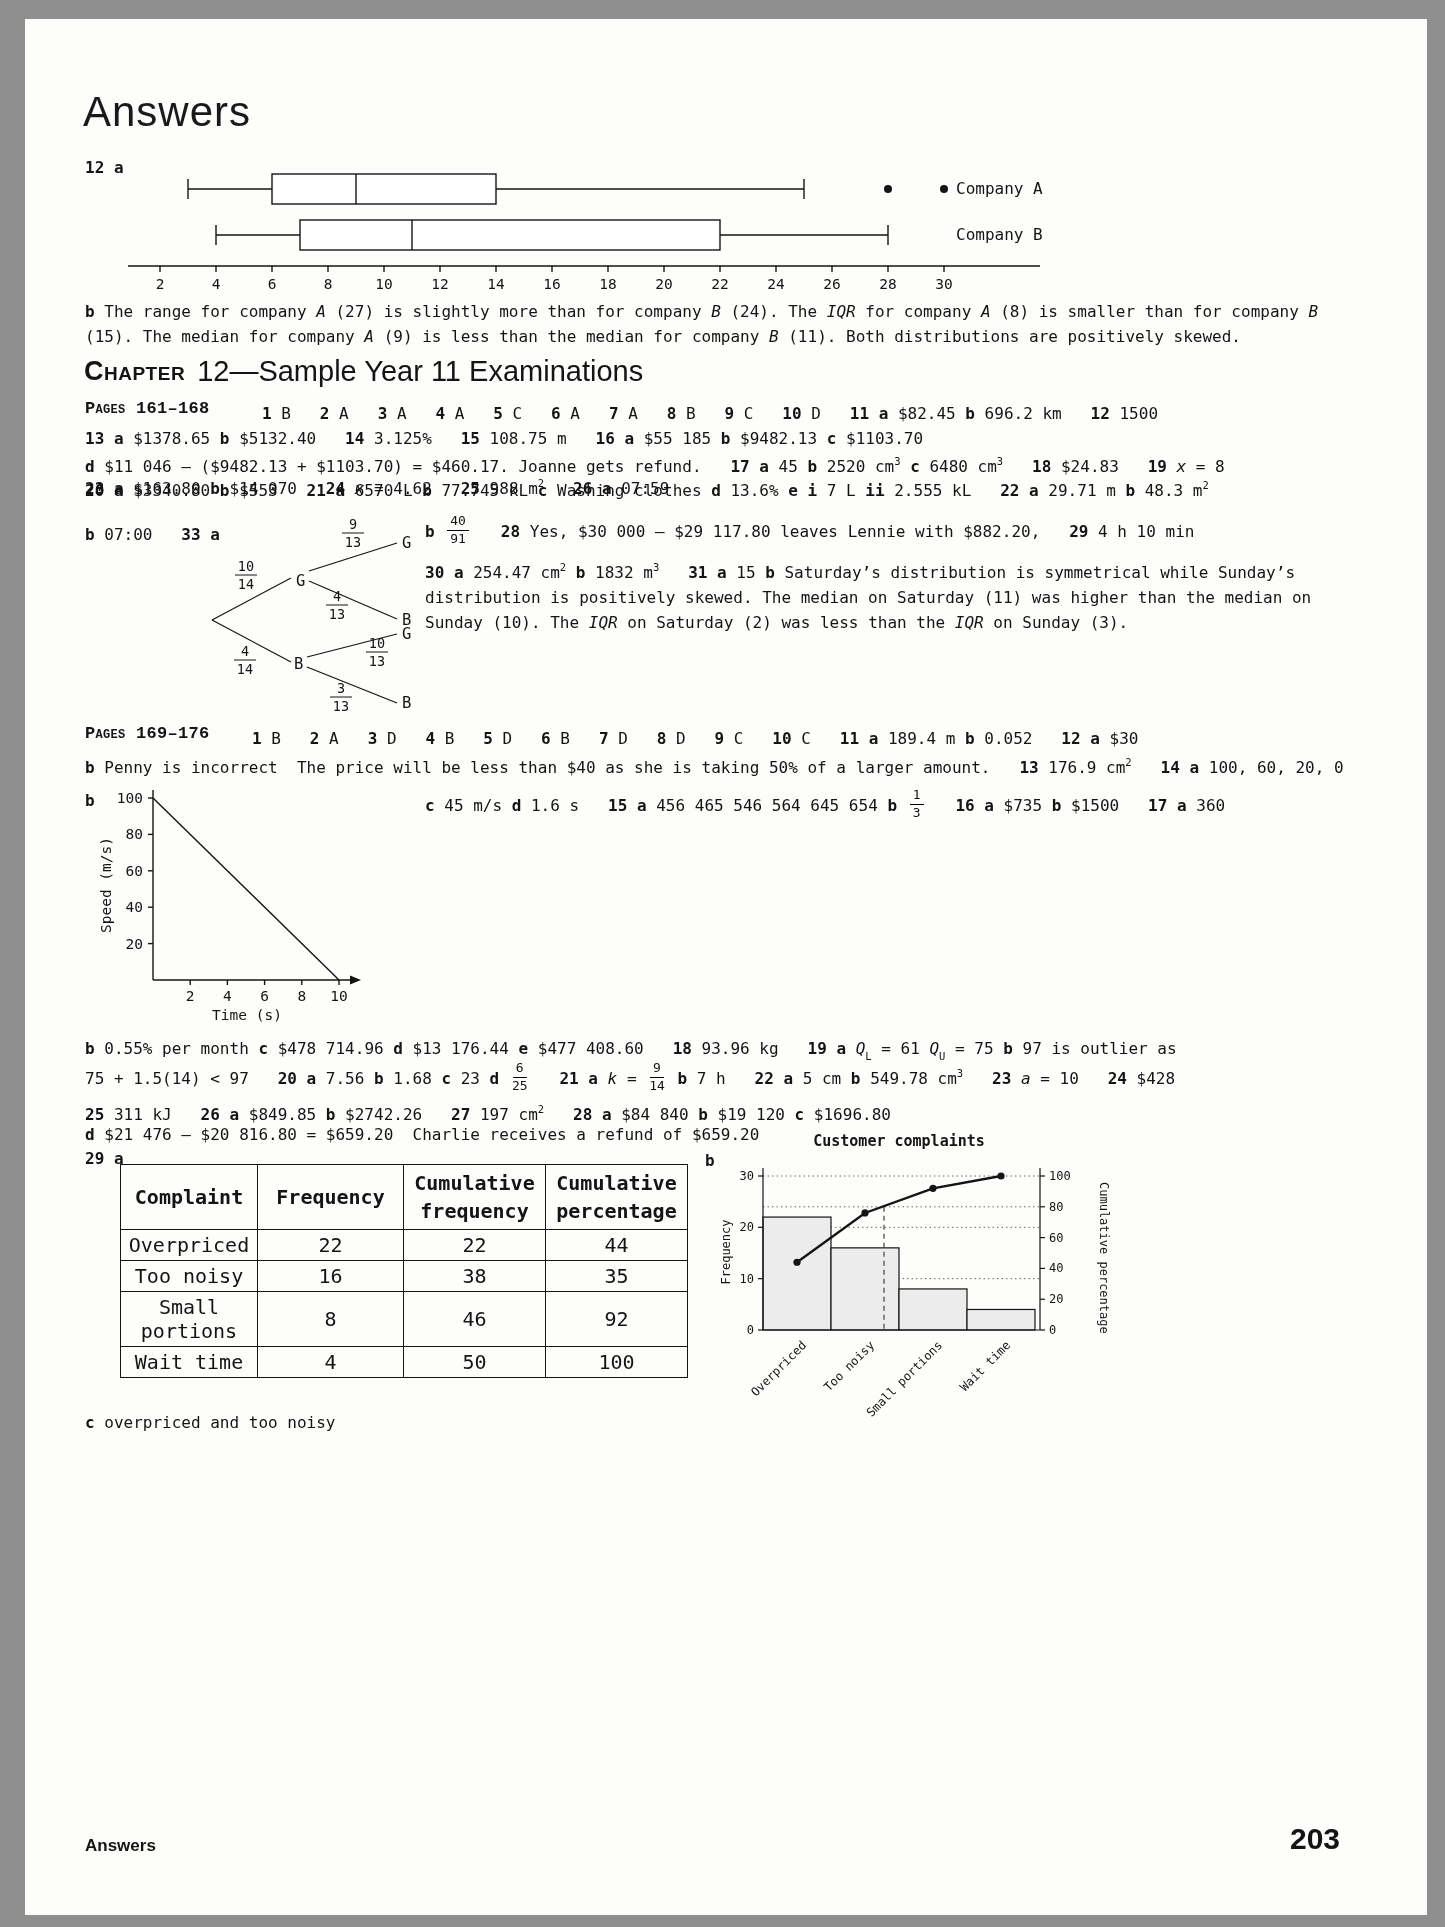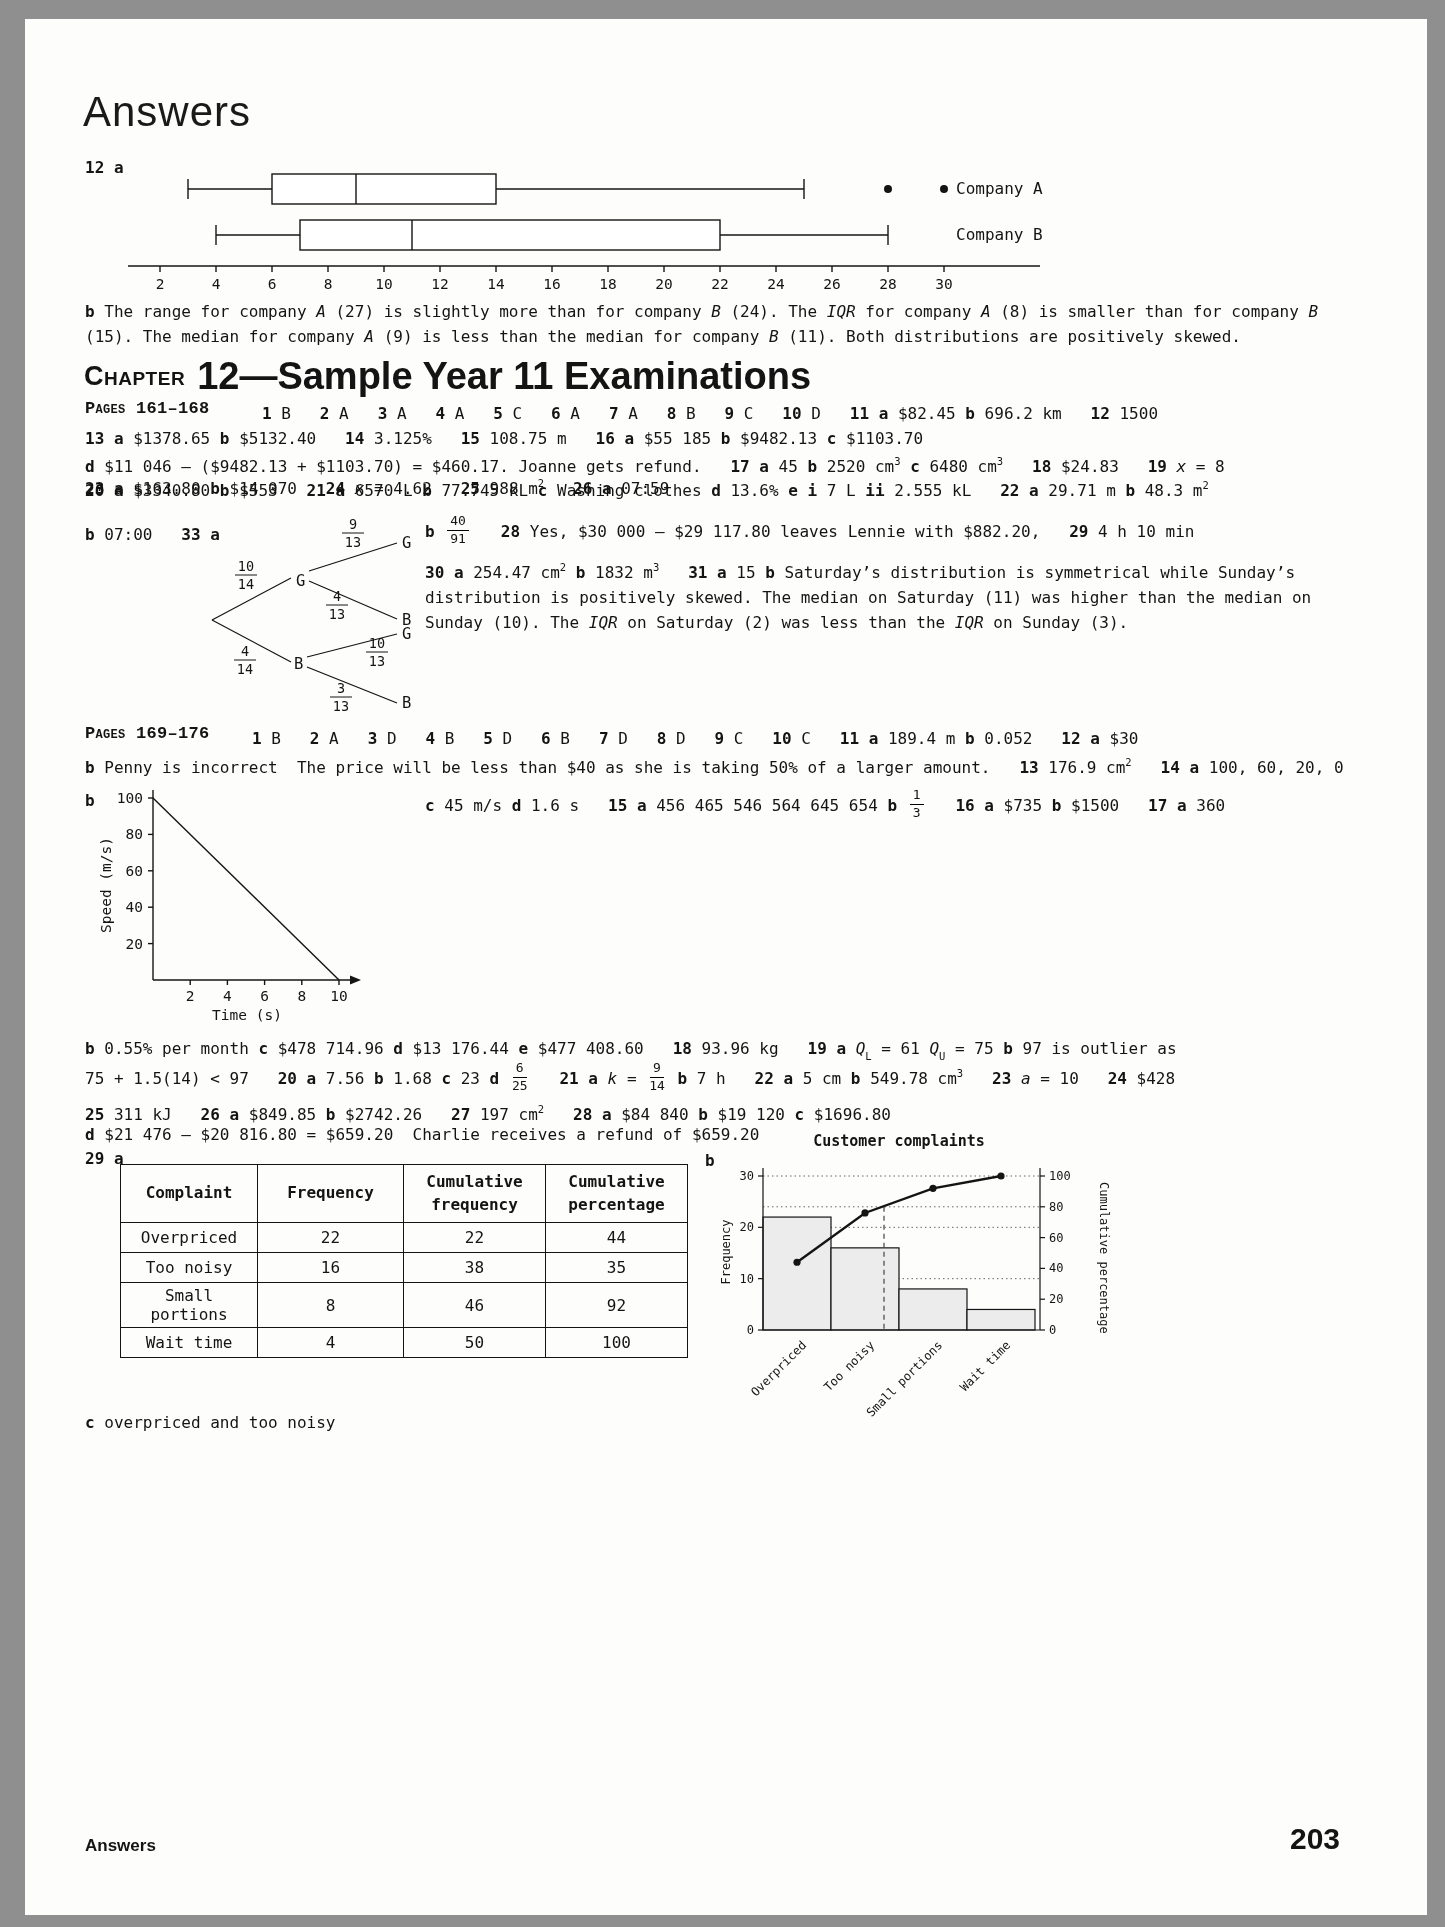--- a/index.html
+++ b/index.html
@@ -14,34 +14,34 @@
   .ln sub{font-size:10.5px;position:relative;bottom:-2px}
   .frac{display:inline-flex;flex-direction:column;align-items:center;vertical-align:middle;
         font-size:13px;line-height:1.15;margin:0 3px;transform:translateY(-2px)}
   .frac .fn{border-bottom:1.3px solid #000;padding:0 3px 1px}
   .frac .fd{padding-top:1px}
   h1.title{position:absolute;left:83px;top:88px;font-family:"Liberation Sans",sans-serif;
            font-size:42px;font-weight:400;letter-spacing:1px;color:#1a1a1a}
   .chapter{position:absolute;left:84px;top:355px;font-family:"Liberation Sans",sans-serif;
            display:flex;align-items:center;gap:12px}
   .chapword{font-variant:small-caps;font-weight:700;font-size:27px;letter-spacing:.5px}
-  .chaptitle{font-size:38px;font-weight:700}
+  .chaptitle{font-size:29px;font-weight:400}
   .pageslbl{position:absolute;font-family:Liberation Mono, monospace;font-variant:small-caps;
             font-weight:700;font-size:17px;letter-spacing:.3px}
   svg{position:absolute;overflow:visible}
   svg text{font-family:"DejaVu Sans Mono",monospace;fill:#141414}
   svg .tick{font-size:14.5px}
   svg .legend{font-size:16px}
   svg .tlet{font-size:15.5px}
   svg .tfrac{font-size:13.5px}
   svg .axlbl{font-size:14.5px}
   svg .ptitle{font-size:15px;font-weight:700}
   svg .ptick{font-size:12px}
   .tablewrap{position:absolute;left:120px;top:1164px}
-  table{border-collapse:collapse;font-size:16px}
+  table{border-collapse:collapse;font-size:20px}
   th,td{border:1.6px solid #141414;text-align:center}
   th{font-weight:700;padding:4px 6px;height:58px;vertical-align:middle;line-height:1.4}
   td{padding:3px 6px;height:30px}
   .footl{position:absolute;left:85px;top:1836px;font-family:"Liberation Sans",sans-serif;
          font-weight:700;font-size:17px}
   .footr{position:absolute;left:1290px;top:1822px;font-family:"Liberation Sans",sans-serif;
          font-weight:700;font-size:30px}
 </style>
 </head>
 <body>

